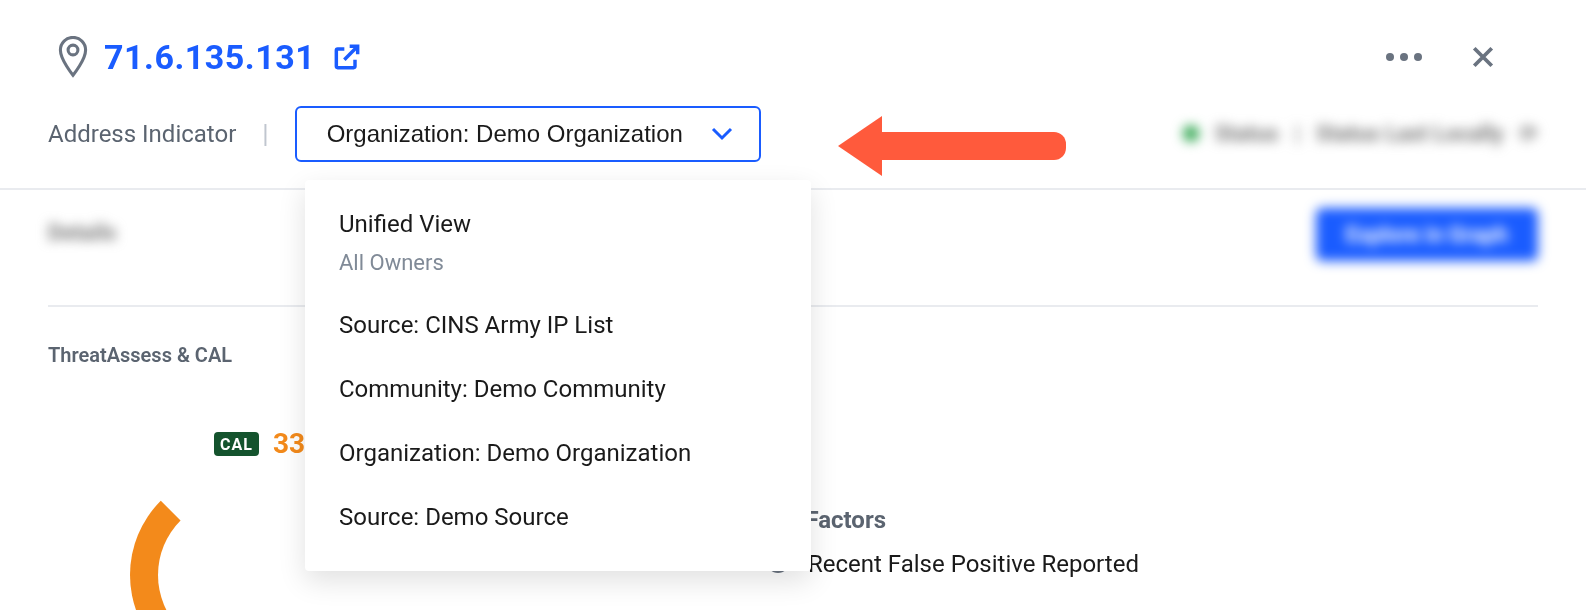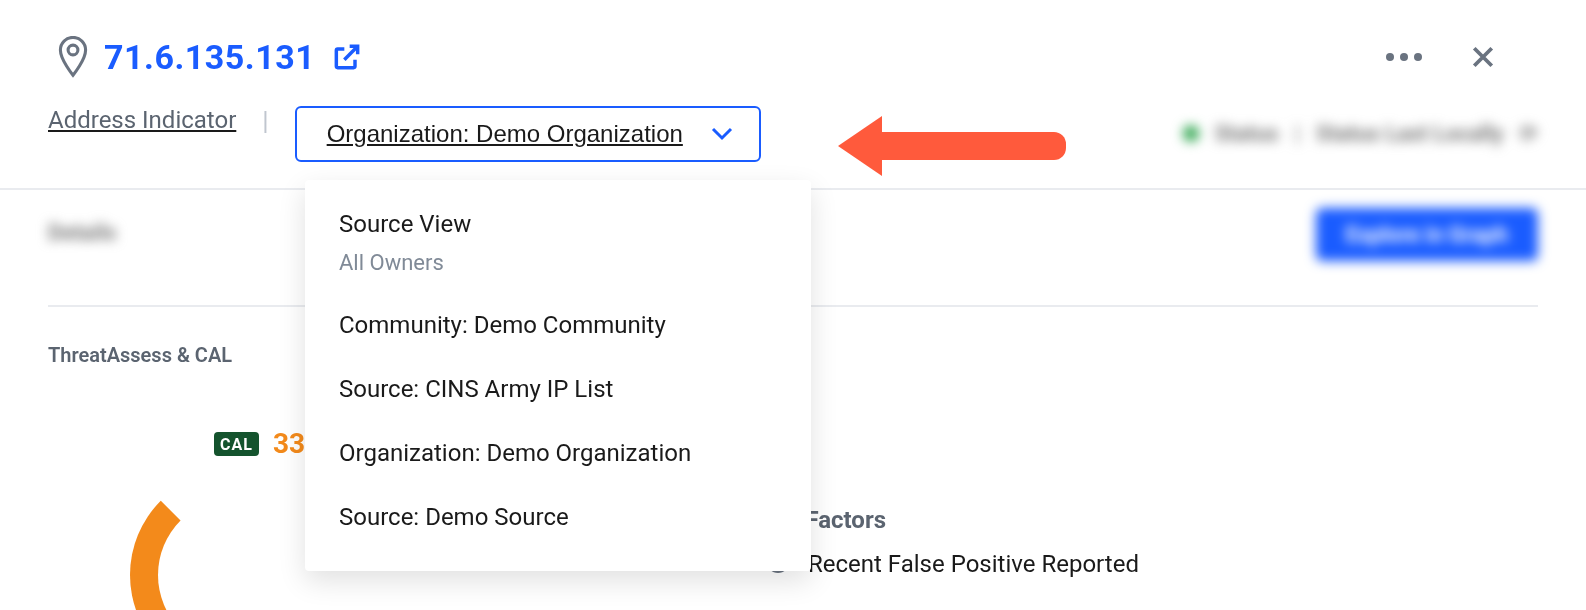--- a/index.html
+++ b/index.html
@@ -6,21 +6,21 @@
   html, body { width: 1586px; height: 610px; font-family: -apple-system, BlinkMacSystemFont, "Segoe UI", Roboto, Arial, sans-serif; background: #fff; color: #1a1a1a; overflow: hidden; }
   .page { position: relative; width: 100%; height: 100%; }
 
   .header-row { display: flex; align-items: center; padding: 36px 48px 0 48px; margin-left: 8px; }
   .pin-icon { color: #6a7380; margin-right: 14px; }
   .ip-link { color: #1a5cff; font-size: 34px; font-weight: 700; text-decoration: none; letter-spacing: 0.5px; }
   .external-icon { margin-left: 16px; color: #1a5cff; }
   .more-icon { margin-left: auto; color: #6a7380; margin-right: 44px; }
   .close-icon { color: #6a7380; margin-right: 40px; }
 
-  .sub-row { display: flex; padding: 28px 48px 26px 48px; position: relative; text-decoration: underline; }
+  .sub-row { display: flex; align-items: center; padding: 28px 48px 26px 48px; position: relative; }
   .type-label { color: #5b6470; font-size: 24px; }
   .sep { color: #c0c6cf; font-size: 26px; margin: 0 26px; }
   .dropdown-btn { display: inline-flex; align-items: center; border: 2px solid #1a5cff; border-radius: 6px; padding: 12px 26px 12px 30px; font-size: 24px; color: #1a1a1a; background: #fff; cursor: pointer; }
   .chevron { margin-left: 28px; color: #1a5cff; }
   .right-blur { position: absolute; right: 48px; top: 50%; transform: translateY(-50%); filter: blur(6px); display: flex; align-items: center; gap: 16px; color: #777; font-size: 22px; font-weight: 700; }
   .green-dot { width: 16px; height: 16px; border-radius: 50%; background: #2aa34a; display: inline-block; }
 
   .hr { height: 2px; background: #e9ebef; margin: 0 0 0 0; }
 
   .detail-blur { position: relative; padding: 30px 48px 0 48px; }
@@ -136,26 +136,26 @@
           <circle cx="12" cy="12" r="10"></circle>
             <path d="M7 12 H17"></path>
         </svg>
       </span>
       <span>Recent False Positive Reported</span>
     </div>
   </div>
 
   <div class="dropdown-menu">
     <div class="group">
-      <div class="item">Source View</div>
+      <div class="item">Unified View</div>
       <div class="item-sub">All Owners</div>
     </div>
     <div class="group2">
+      <div class="item">Source: CINS Army IP List</div>
       <div class="item">Community: Demo Community</div>
-      <div class="item">Source: CINS Army IP List</div>
       <div class="item">Organization: Demo Organization</div>
       <div class="item">Source: Demo Source</div>
     </div>
   </div>
 
   <div class="arrow">
     <div class="arrow-head"></div>
     <div class="arrow-shaft"></div>
   </div>
 

